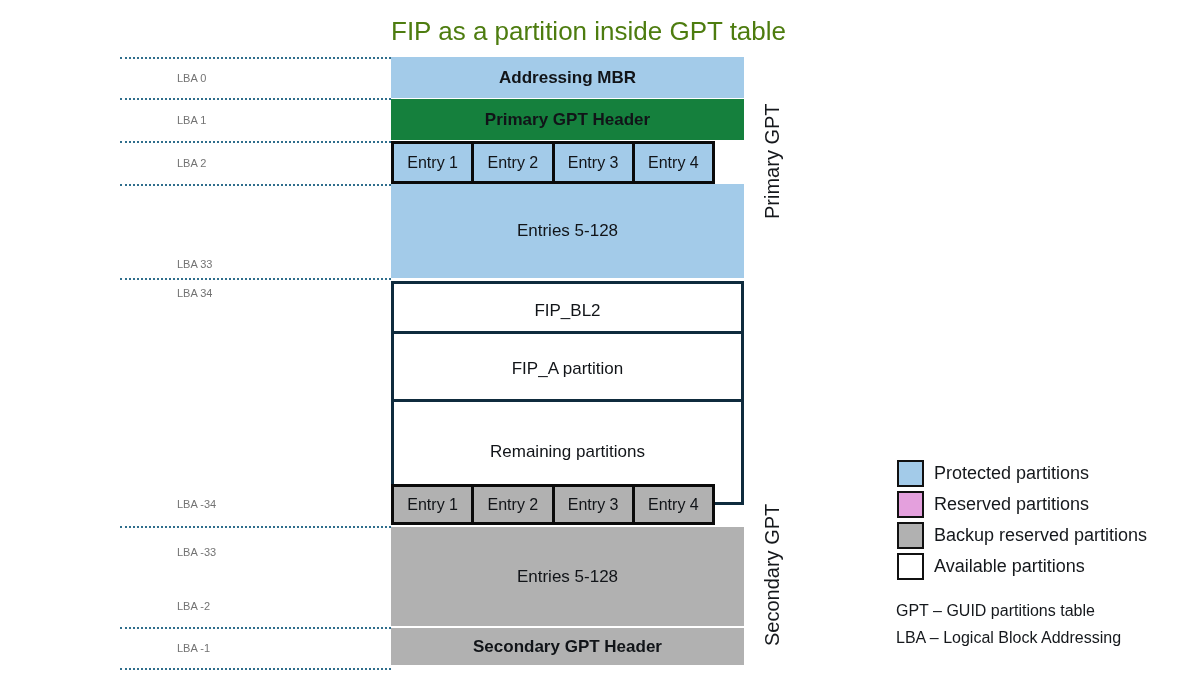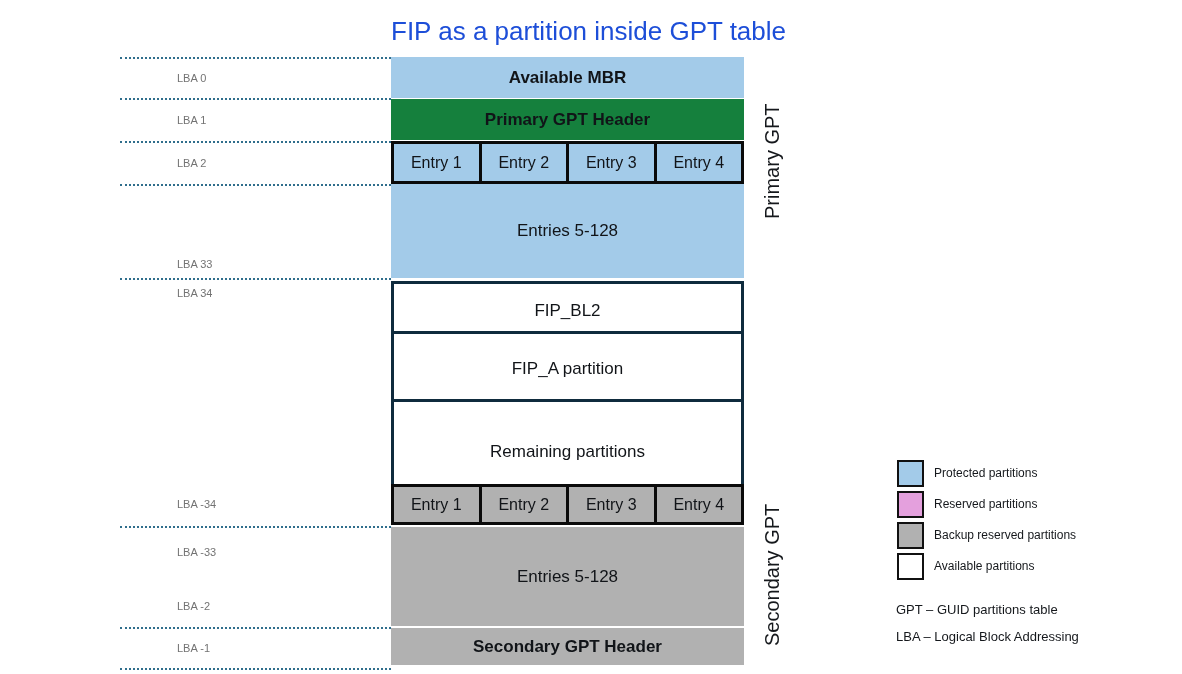--- a/index.html
+++ b/index.html
@@ -5,42 +5,42 @@
   html,body { margin:0; padding:0; background:#ffffff; }
   .canvas {
     position:relative; width:1182px; height:674px;
     background:#ffffff; overflow:hidden;
     font-family:"Liberation Sans", sans-serif;
     color:#111418;
   }
   .title {
     position:absolute; top:16px; left:391px; width:353px;
     text-align:center; font-size:26px; font-weight:500;
-    white-space:nowrap; color:#1d4ed8;
+    white-space:nowrap; color:#4d7c0f;
   }
   .dotted {
     position:absolute; left:120px; width:271px; height:0;
     border-top:2px dotted #2f6e8c;
   }
   .lba {
     position:absolute; left:177px; font-size:11px; color:#737373;
     white-space:nowrap; line-height:16px;
   }
   .block {
     position:absolute; left:391px; width:353px;
     display:flex; align-items:center; justify-content:center;
     font-size:17px; box-sizing:border-box; text-align:center;
   }
   .bold { font-weight:bold; }
   .blue  { background:#a3cbe9; }
   .pink  { background:#15803d; }
   .gray  { background:#b1b1b1; }
   .white-block { background:#ffffff; border:3px solid #0f2b3d; }
   .entry-row {
-    position:absolute; left:391px; width:353px;
+    position:absolute; left:391px; width:324px;
     display:flex; box-sizing:border-box;
   }
   .entry-cell {
     flex:1; display:flex; align-items:center; justify-content:center;
     font-size:16px; border:3px solid #0a0a0a; box-sizing:border-box;
   }
   .entry-cell + .entry-cell { margin-left:-3px; }
   .vlabel {
     position:absolute; writing-mode:vertical-rl; transform:rotate(180deg);
     font-size:20px; color:#15181c; text-align:center; white-space:nowrap;
@@ -48,23 +48,23 @@
   .legend { position:absolute; left:897px; top:461px; }
   .legend-row { display:flex; align-items:center; margin-bottom:7px; height:24px; }
   .swatch {
     width:23px; height:23px; border:2px solid #111111;
     box-sizing:content-box; margin-right:10px; flex:none;
   }
   .sw-protected { background:#a3cbe9; }
   .sw-reserved  { background:#e4a0dd; }
   .sw-backup    { background:#b1b1b1; }
   .sw-available { background:#ffffff; }
-  .legend-label { font-size:12px; color:#15181c; white-space:nowrap; }
+  .legend-label { font-size:18px; color:#15181c; white-space:nowrap; }
   .footnote {
-    position:absolute; left:896px; font-size:13px; color:#15181c;
+    position:absolute; left:896px; font-size:16px; color:#15181c;
     white-space:nowrap;
   }
 </style>
 </head>
 <body>
 
 <div class="canvas">
 
   <div class="title">FIP as a partition inside GPT table</div>
 
@@ -80,21 +80,21 @@
   <div class="lba" style="top:70px">LBA 0</div>
   <div class="lba" style="top:112px">LBA 1</div>
   <div class="lba" style="top:155px">LBA 2</div>
   <div class="lba" style="top:256px">LBA 33</div>
   <div class="lba" style="top:285px">LBA 34</div>
   <div class="lba" style="top:496px">LBA -34</div>
   <div class="lba" style="top:544px">LBA -33</div>
   <div class="lba" style="top:598px">LBA -2</div>
   <div class="lba" style="top:640px">LBA -1</div>
 
-  <div class="block blue bold" style="top:57px;height:41px">Available MBR</div>
+  <div class="block blue bold" style="top:57px;height:41px">Addressing MBR</div>
   <div class="block pink bold" style="top:99px;height:41px">Primary GPT Header</div>
 
   <div class="entry-row blue" style="top:141px;height:43px">
     <div class="entry-cell blue">Entry 1</div>
     <div class="entry-cell blue">Entry 2</div>
     <div class="entry-cell blue">Entry 3</div>
     <div class="entry-cell blue">Entry 4</div>
   </div>
 
   <div class="block blue" style="top:184px;height:94px">Entries 5-128</div>

